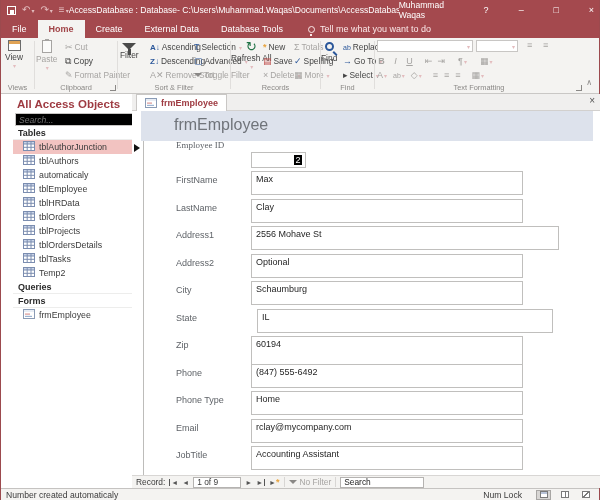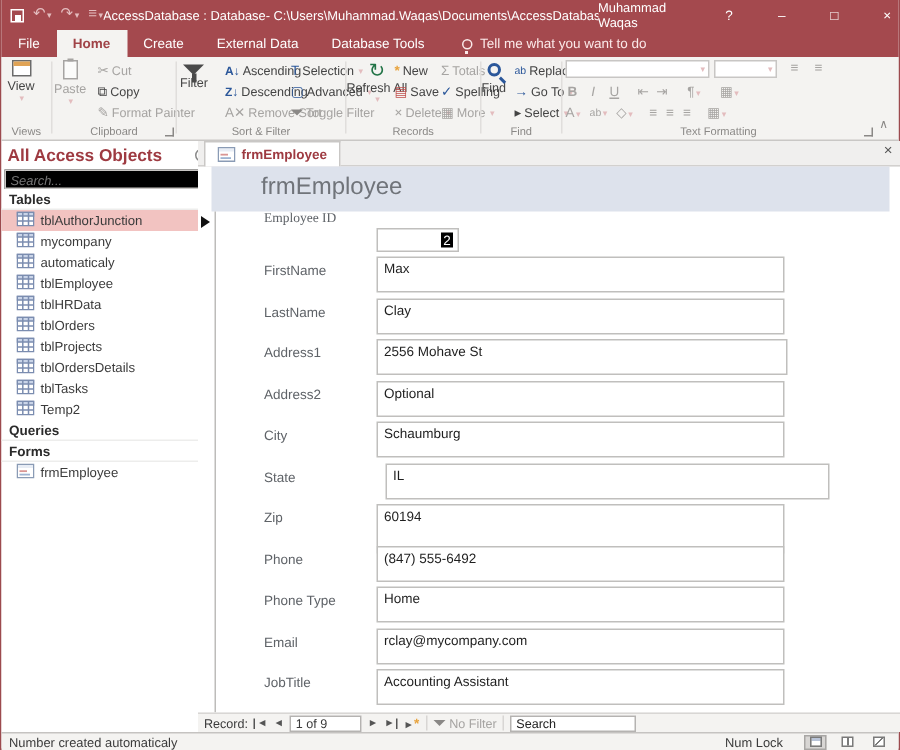--- a/index.html
+++ b/index.html
@@ -58,21 +58,21 @@
   .gi.blue { color:#2b579a; }
   .gi.orange { color:#e8a33d; font-weight:bold; }
   .gi.gray { color:#a6a4a2; }
   .lens { width:9px; height:9px; border:2px solid #2b579a; border-radius:50%; position:relative; margin-bottom:3px; }
   .lens::after { content:""; position:absolute; width:2px; height:5px; background:#2b579a; left:7px; top:7px; transform:rotate(-45deg); }
   .combo { height:12px; background:#fff; border:1px solid #c8c6c4; display:inline-flex; align-items:center; justify-content:flex-end; padding-right:2px; }
   .fmt-letter { font-size:9px; color:#a6a4a2; width:9px; text-align:center; }
   #collapse-ribbon { position:absolute; right:7px; bottom:6px; font-size:8px; color:#8a8886; }
 
   
-  #navpane { position:absolute; left:0; top:94px; width:151px; height:394px; background:#fff;
+  #navpane { position:absolute; left:12px; top:94px; width:151px; height:394px; background:#fff;
              border-right:1px solid #d0cecd; }
   #nav-header { height:19px; display:flex; align-items:center; padding:0 4px; }
   #nav-title { color:#9e3a41; font-size:11.5px; font-weight:bold; letter-spacing:0; flex:1; white-space:nowrap; }
   .nav-hbtn { color:#666; font-size:9px; margin-left:3px; }
   .circ-dd { width:9px; height:9px; border:1px solid #888; border-radius:50%; font-size:6px; color:#666;
              display:inline-flex; align-items:center; justify-content:center; }
   #nav-search { margin:0 2px; height:13px; border:1px solid #c8c6c4; background:#000000; display:flex; align-items:center; padding:0 3px; }
   #nav-search input { flex:1; border:none; outline:none; font-style:italic; font-size:8.6px; color:#777;
                       font-family:inherit; width:90px; background:transparent; }
   .mag { width:5px; height:5px; border:1px solid #777; border-radius:50%; position:relative; display:inline-block; }
@@ -336,21 +336,21 @@
           <span>tblAuthorJunction</span>
         </div>
         <div class="nav-item">
           <span><svg width="12" height="10" viewBox="0 0 12 10">
               <rect x="0.5" y="0.5" width="11" height="9" fill="#fff" stroke="#7b8db0"></rect>
               <rect x="0.5" y="0.5" width="11" height="2.5" fill="#c9d4e8" stroke="#7b8db0"></rect>
               <line x1="4.2" y1="0.5" x2="4.2" y2="9.5" stroke="#7b8db0"></line>
               <line x1="8" y1="0.5" x2="8" y2="9.5" stroke="#7b8db0"></line>
               <line x1="0.5" y1="6.3" x2="11.5" y2="6.3" stroke="#7b8db0"></line>
             </svg></span>
-          <span>mycompany</span>
+          <span>tblAuthors</span>
         </div>
         <div class="nav-item">
           <span><svg width="12" height="10" viewBox="0 0 12 10">
               <rect x="0.5" y="0.5" width="11" height="9" fill="#fff" stroke="#7b8db0"></rect>
               <rect x="0.5" y="0.5" width="11" height="2.5" fill="#c9d4e8" stroke="#7b8db0"></rect>
               <line x1="4.2" y1="0.5" x2="4.2" y2="9.5" stroke="#7b8db0"></line>
               <line x1="8" y1="0.5" x2="8" y2="9.5" stroke="#7b8db0"></line>
               <line x1="0.5" y1="6.3" x2="11.5" y2="6.3" stroke="#7b8db0"></line>
             </svg></span>
           <span>automaticaly</span>
@@ -466,21 +466,21 @@
     <div id="form-fields">
         <span class="f-label" style="left: 44px; top: 46px; font-family: Liberation Serif, serif;">Employee ID</span>
         <div class="f-box" style="left: 119px; top: 58px; width: 55px; height: 16px;">
           <span class="sel-block">2</span>
         </div>
         <span class="f-label" style="left: 44px; top: 81px;">FirstName</span>
         <div class="f-box" style="left: 119px; top: 77px; width: 272px; height: 24px;">Max</div>
         <span class="f-label" style="left: 44px; top: 108.5px;">LastName</span>
         <div class="f-box" style="left: 119px; top: 104.5px; width: 272px; height: 24px;">Clay</div>
         <span class="f-label" style="left: 44px; top: 136px;">Address1</span>
-        <div class="f-box" style="left: 119px; top: 132px; width: 274px; height: 24px;">2556 Mohave St</div>
+        <div class="f-box" style="left: 119px; top: 132px; width: 308px; height: 24px;">2556 Mohave St</div>
         <span class="f-label" style="left: 44px; top: 163.5px;">Address2</span>
         <div class="f-box" style="left: 119px; top: 159.5px; width: 272px; height: 24px;">Optional</div>
         <span class="f-label" style="left: 44px; top: 191px;">City</span>
         <div class="f-box" style="left: 119px; top: 187px; width: 272px; height: 24px;">Schaumburg</div>
         <span class="f-label" style="left: 44px; top: 218.5px;">State</span>
         <div class="f-box" style="left: 125px; top: 214.5px; width: 296px; height: 24px;">IL</div>
         <span class="f-label" style="left: 44px; top: 246px;">Zip</span>
         <div class="f-box" style="left: 119px; top: 242px; width: 272px; height: 33px;">60194</div>
         <span class="f-label" style="left: 44px; top: 273.5px;">Phone</span>
         <div class="f-box" style="left: 119px; top: 269.5px; width: 272px; height: 24px;">(847) 555-6492</div>

